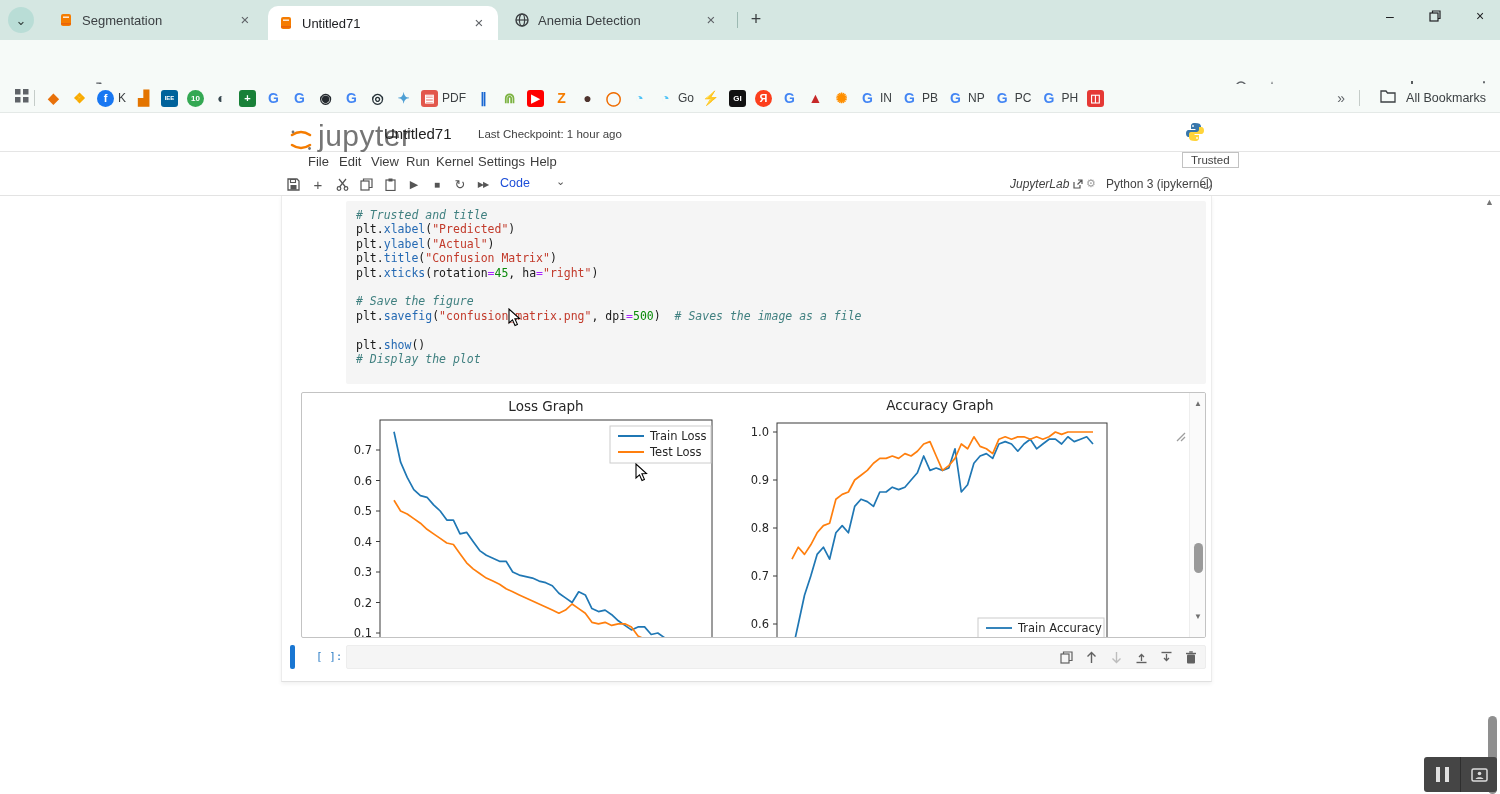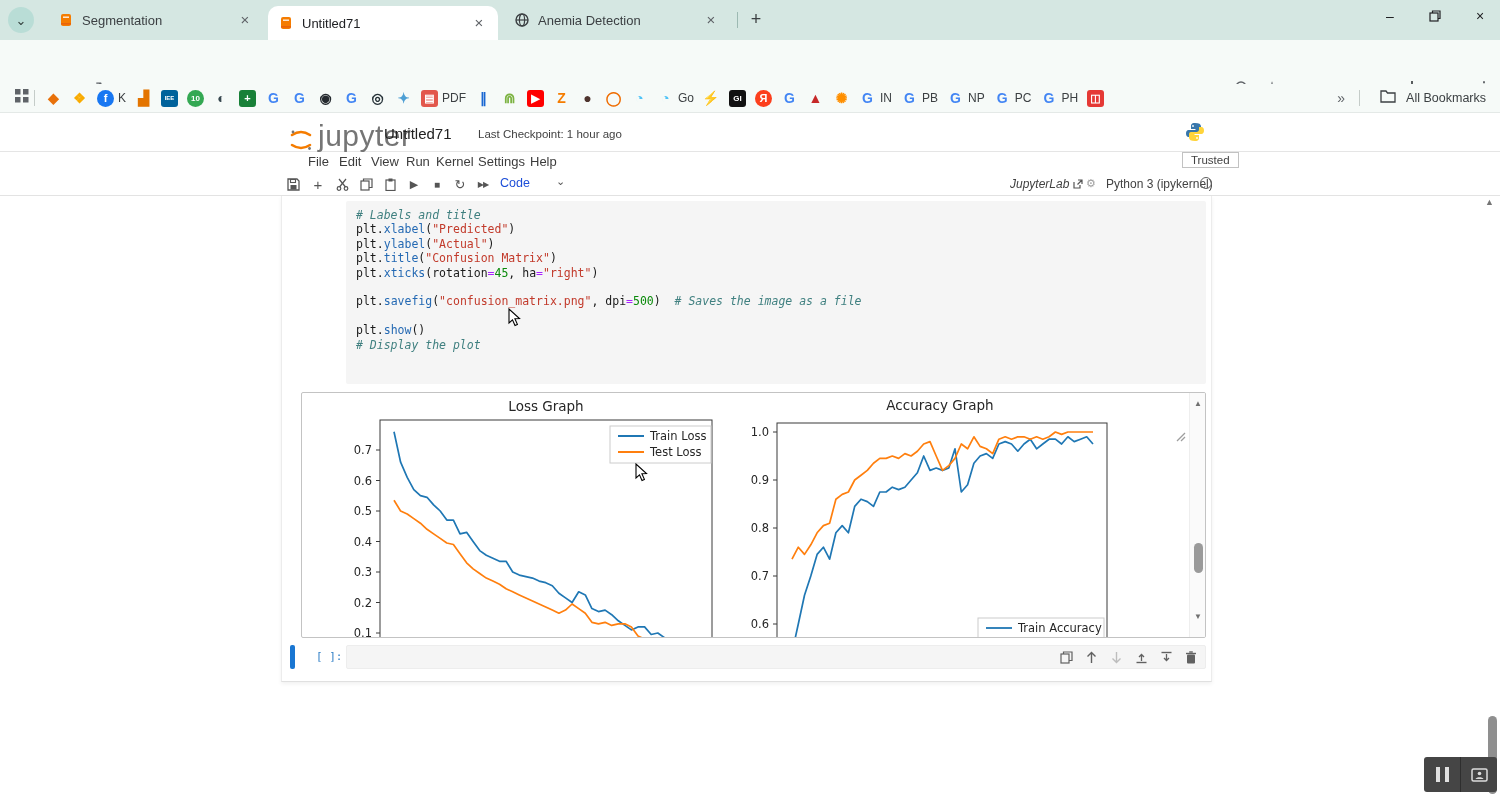--- a/index.html
+++ b/index.html
@@ -415,26 +415,27 @@
         </svg>
     </div>
     <div id="tb-gear">⚙</div>
     <div id="kernel-name">Python 3 (ipykernel)</div>
     <div id="kernel-status"></div>
   </div>
 
   <div id="nb-panel">
 
     <div id="code-cell">
-        <div class="cl"><span class="cm"># Labels and title</span></div>
+        <div class="cl"><span class="cm"># Trusted and title</span></div>
         <div class="cl"><span class="v">plt.</span><span class="f">xlabel</span><span class="v">(</span><span class="s">"Predicted"</span><span class="v">)</span></div>
         <div class="cl"><span class="v">plt.</span><span class="f">ylabel</span><span class="v">(</span><span class="s">"Actual"</span><span class="v">)</span></div>
         <div class="cl"><span class="v">plt.</span><span class="f">title</span><span class="v">(</span><span class="s">"Confusion Matrix"</span><span class="v">)</span></div>
         <div class="cl"><span class="v">plt.</span><span class="f">xticks</span><span class="v">(rotation</span><span class="o">=</span><span class="n">45</span><span class="v">, ha</span><span class="o">=</span><span class="s">"right"</span><span class="v">)</span></div>
         <div class="cl">&nbsp;</div>
+        <div class="cl"><span class="cm"># Save the figure</span></div>
         <div class="cl"><span class="v">plt.</span><span class="f">savefig</span><span class="v">(</span><span class="s">"confusion_matrix.png"</span><span class="v">, dpi</span><span class="o">=</span><span class="n">500</span><span class="v">)  </span><span class="cm"># Saves the image as a file</span></div>
         <div class="cl">&nbsp;</div>
         <div class="cl"><span class="v">plt.</span><span class="f">show</span><span class="v">()</span></div>
         <div class="cl"><span class="cm"># Display the plot</span></div>
       </div>
 
     <div id="cell-output">
       <div id="fig-wrap">
         <svg id="figure-svg" width="888" height="244">
             <text x="244" y="18" text-anchor="middle" font-size="13.5px" fill="#262626">Loss Graph</text>

